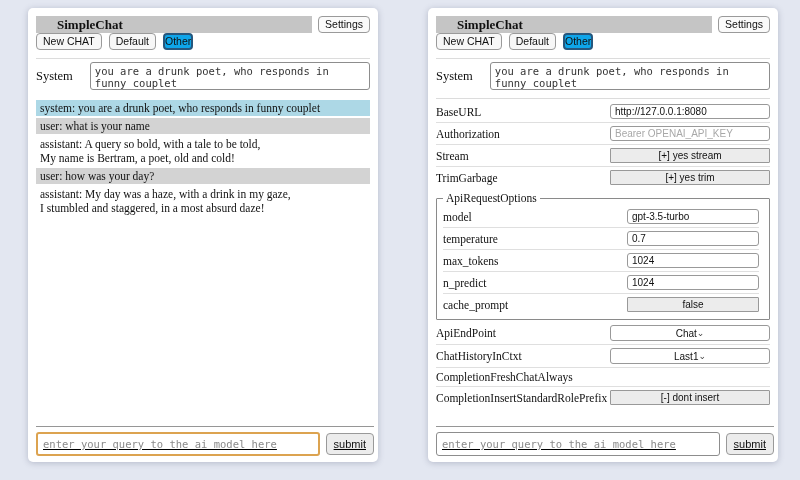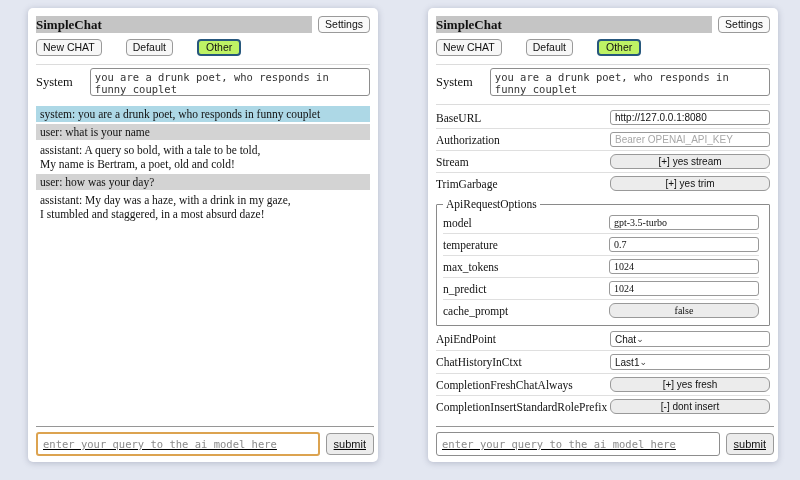--- a/index.html
+++ b/index.html
@@ -14,32 +14,32 @@
     box-shadow:0 1px 6px rgba(60,70,100,0.28);
     padding:8px;box-sizing:border-box;
   }
   .panel.left{left:28px;}
   .panel.right{left:428px;}
 
   
   .titlerow{display:flex;align-items:stretch;height:17px;}
   .titlebar{
     flex:1;background:#c5c5c5;font-weight:bold;font-size:13px;
-    line-height:17px;padding-left:0;color:#111;
+    line-height:17px;padding-left:21px;color:#111;
   }
   .btn{
     font-family:"Liberation Sans", sans-serif;font-size:10.5px;color:#111;
     background:#fafafa;border:1px solid #9a9a9a;border-radius:4px;
     padding:1px 6px;line-height:13px;cursor:pointer;
   }
   .settings-btn{margin-left:6px;}
-  .sessions{margin-top:6px;display:flex;gap:24px;height:17px;}
+  .sessions{display:flex;gap:7px;height:17px;}
   .session-btn{background:#f7f7f7;}
   .session-btn.selected{
-    background:#bef264;border:2px solid #27577d;padding:0 7px;
+    background:#0ea5e9;border:2px solid #27577d;padding:0 0;
   }
   .hr1{border:0;border-top:1px solid #dcdcdc;margin:8px 0 0 0;}
 
   .sysrow{margin-top:3px;display:flex;align-items:center;gap:17px;}
   .syslabel{font-size:12.5px;color:#111;}
   .systext{
     flex:1;height:28px;resize:none;box-sizing:border-box;
     border:1px solid #8d8d8d;border-radius:3px;
     font-family:"DejaVu Sans Mono", monospace;font-size:10.5px;
     padding:2px 4px;color:#333;outline:none;overflow:hidden;
@@ -66,38 +66,38 @@
   .slabel{font-size:11.5px;color:#111;}
   .sinput{
     width:160px;height:15px;box-sizing:border-box;
     border:1px solid #999;border-radius:3px;
     font-family:"Liberation Sans", sans-serif;font-size:10px;
     padding:0 4px;color:#111;outline:none;
   }
   .sinput::placeholder{color:#a8a8a8;}
   .sbtn{
     width:160px;height:15px;box-sizing:border-box;
-    background:#ececec;border:1px solid #999;border-radius:6px;
+    background:#ececec;border:1px solid #999;border-radius:1px;
     font-family:"Liberation Sans", sans-serif;font-size:10px;color:#111;
     line-height:12px;text-align:center;cursor:pointer;padding:0;
   }
   .sselect{
     width:160px;height:16px;box-sizing:border-box;
     background:#fff;border:1px solid #999;border-radius:3px;
     font-family:"Liberation Sans", sans-serif;font-size:10px;color:#111;
-    display:flex;align-items:center;justify-content:flex-start;
+    display:flex;align-items:center;justify-content:center;
     padding:0 4px;cursor:pointer;
   }
   .chev{font-size:9px;color:#444;line-height:10px;}
   fieldset.aro{
     border:1px solid #8a8a8a;border-radius:1px;margin:4px 0 2px 0;
     padding:2px 10px 4px 6px;
   }
   fieldset.aro legend{font-size:11.5px;color:#111;padding:0 3px;}
-  fieldset.aro .sinput, fieldset.aro .sbtn{width:150px;font-family:Liberation Serif, serif;}
+  fieldset.aro .sinput, fieldset.aro .sbtn{width:132px;}
 
   
   .footer{position:absolute;left:8px;right:4px;bottom:6px;text-decoration:underline;}
   .footrule{border:0;border-top:1px solid #969696;margin:0 0 5px 0;}
   .qrow{display:flex;align-items:center;}
   .qinput{
     flex:1;height:24px;box-sizing:border-box;
     border:1px solid #8d8d8d;border-radius:3px;
     font-family:"DejaVu Sans Mono", monospace;font-size:10.5px;
     padding:0 5px;color:#333;outline:none;
@@ -225,21 +225,20 @@
     <div class="srow">
       <span class="slabel">ChatHistoryInCtxt</span>
       <div class="sselect">
         <span>Last1</span>
         <span class="chev">⌄</span>
       </div>
     </div>
 
     <div class="srow">
       <span class="slabel">CompletionFreshChatAlways</span>
-      <button class="sbtn">[+] yes fresh</button>
     </div>
 
     <div class="srow last">
       <span class="slabel">CompletionInsertStandardRolePrefix</span>
       <button class="sbtn">[-] dont insert</button>
     </div>
   </div>
 
   <div class="footer">
     <hr class="footrule">

